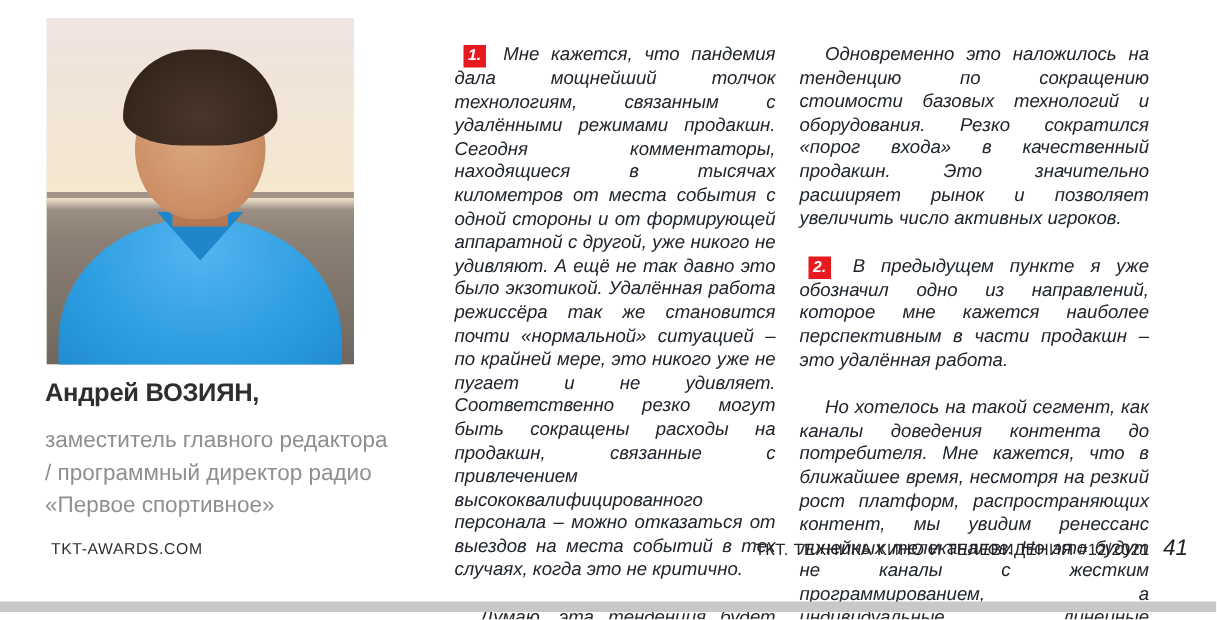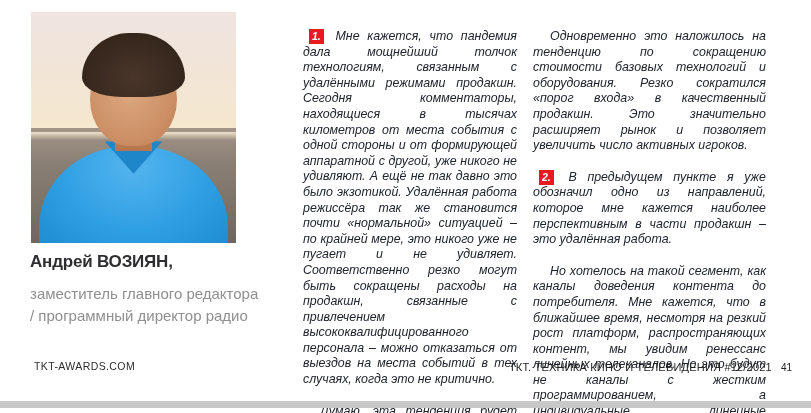--- a/index.html
+++ b/index.html
@@ -101,23 +101,24 @@
     text-align: right;
     color: #232323;
     white-space: nowrap;
   }
   .footer-right .journal {
     font-size: 11px;
     letter-spacing: 0.2px;
     vertical-align: baseline;
   }
   .footer-right .pagenum {
-    font-size: 10px;
+    font-size: 15px;
     margin-left: 9px;
     vertical-align: baseline;
+    font-style: italic;
   }
 
   
   .col {
     position: absolute;
     top: 13px;
     color: var(--body-text, #20242d);
     font-size: 12.4px;
     line-height: 15.6px;
   }
@@ -165,20 +166,21 @@
     <div class="neck"></div>
     <div class="head"></div>
     <div class="hair"></div>
   </figure>
 
   <div class="author">
     <div class="author-name">Андрей ВОЗИЯН,</div>
     <div class="author-title">
       <div>заместитель главного редактора</div>
       <div>/ программный директор радио</div>
+      <div>«Первое спортивное»</div>
     </div>
   </div>
 
   <div class="footer-left">TKT-AWARDS.COM</div>
 
   <div class="col col1" id="col-0">
       <p class="has-marker"><span class="marker">1.</span> Мне кажется, что пандемия дала мощнейший толчок технологиям, связанным с удалёнными режимами продакшн. Сегодня комментаторы, находящиеся в тысячах километров от места события с одной стороны и от формирующей аппаратной с другой, уже никого не удивляют. А ещё не так давно это было экзотикой. Удалённая работа режиссёра так же становится почти «нормальной» ситуацией – по крайней мере, это никого уже не пугает и не удивляет. Соответственно резко могут быть сокращены расходы на продакшн, связанные с привлечением высококвалифицированного персонала – можно отказаться от выездов на места событий в тех случаях, когда это не критично.</p>
       <p>Думаю, эта тенденция будет одной из ключевых на ближайшее время – все вынужденно столкнулись с удалённым режимом продакшн и поняли, что это не только «не страшно», но и подчас «удобно и выгодно».</p>
     </div>
   <div class="col col2" id="col-1">

